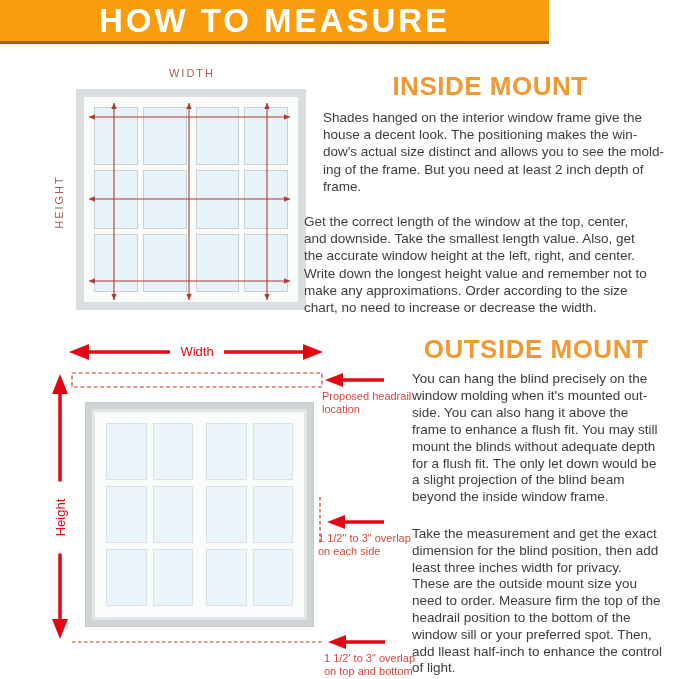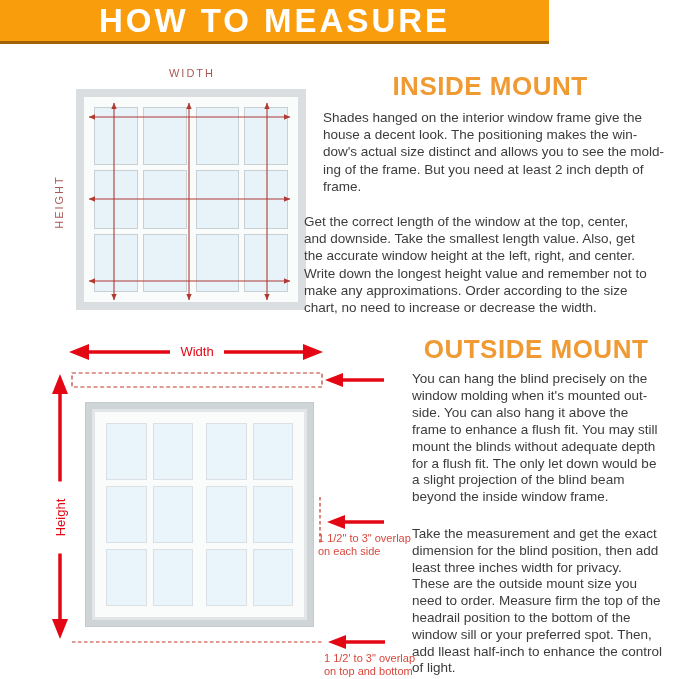--- a/index.html
+++ b/index.html
@@ -175,20 +175,22 @@
               <div class="pane"></div>
                 <div class="pane"></div>
             </div>
           </div>
         </div>
       </div>
     </div>
 
     <div class="db-width-label">Width</div>
     <div class="db-height-label">Height</div>
+    <div class="red-note note-headrail">Proposed headrail
+location</div>
     <div class="red-note note-side">1 1/2" to 3" overlap
 on each side</div>
     <div class="red-note note-bottom">1 1/2' to 3" overlap
 on top and bottom</div>
   </div>
 
   <h2 class="h-mount h-inside">INSIDE MOUNT</h2>
   <p class="para p1">Shades hanged on the interior window frame give the
 house a decent look. The positioning makes the win-
 dow's actual size distinct and allows you to see the mold-

